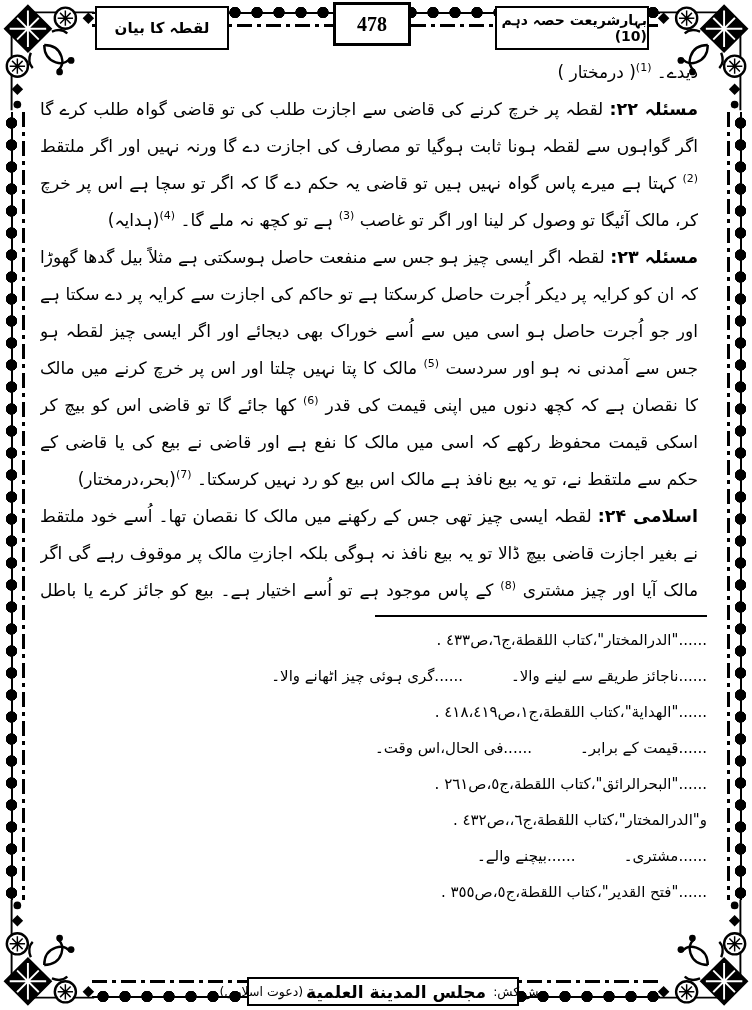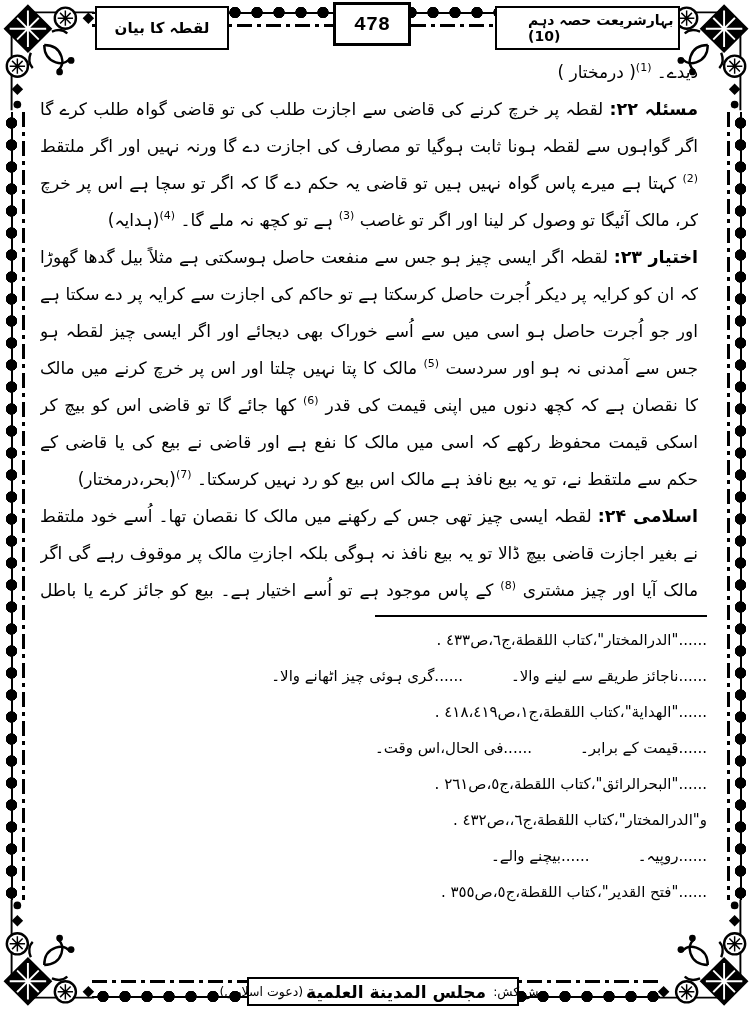--- a/index.html
+++ b/index.html
@@ -28,25 +28,25 @@
       radial-gradient(circle,#000 0 5.5px,rgba(0,0,0,0) 6px) center top/15px 22px repeat-y,
       linear-gradient(#000,#000) center/2px 100% no-repeat;}
   .v-beads.left{left:4px;}
   .v-beads.right{right:4px;}
   .v-dashdot{position:absolute;top:112px;bottom:110px;width:3px;
     background:repeating-linear-gradient(180deg,#000 0 15px,rgba(0,0,0,0) 15px 20px,#000 20px 24px,rgba(0,0,0,0) 24px 29px);}
   .v-dashdot.left{left:22px;}
   .v-dashdot.right{right:22px;}
   
   .hbox{position:absolute;background:#fff;border:2px solid #000;z-index:5;
-    display:flex;align-items:center;justify-content:center;text-align:left;}
+    display:flex;align-items:center;justify-content:center;text-align:right;}
   .box-title-left{left:95px;top:6px;width:130px;height:40px;font-size:15px;font-weight:bold;}
   .box-page-num{left:333px;top:2px;width:72px;height:38px;border-width:3px;
-    font-size:20px;font-weight:bold;font-family:Liberation Mono, monospace;direction:ltr;}
-  .box-title-right{left:495px;top:6px;width:150px;height:40px;font-size:14px;font-weight:bold;padding-left:31px;}
+    font-size:20px;font-weight:bold;font-family:Liberation Serif, serif;direction:ltr;}
+  .box-title-right{left:495px;top:6px;width:150px;height:40px;font-size:14px;font-weight:bold;}
   
   .body-text{position:absolute;top:54px;left:40px;right:54px;height:558px;overflow:hidden;
     direction:rtl;font-size:17px;line-height:37px;text-align:justify;}
   .opening-line{text-align:right;}
   .masala{margin:0;}
   .masala-label{font-weight:bold;font-size:17.5px;}
   sup{font-size:11px;line-height:0;}
   
   .fn-sep{position:absolute;top:615px;left:375px;width:332px;height:2px;background:#000;z-index:2;}
   .footnotes{position:absolute;top:622px;left:60px;right:45px;direction:rtl;
@@ -169,21 +169,21 @@
     <span>بہارشریعت حصہ دہم (10)</span>
   </div>
 
   <div class="body-text">
     <div class="opening-line">دیدے۔ <sup dir="ltr">(1)</sup>( درمختار )</div>
     <p class="masala">
       <b class="masala-label">مسئلہ ۲۲:</b>
       <span>لقطہ پر خرچ کرنے کی قاضی سے اجازت طلب کی تو قاضی گواہ طلب کرے گا اگر گواہوں سے لقطہ ہونا ثابت ہوگیا تو مصارف کی اجازت دے گا ورنہ نہیں اور اگر ملتقط <sup dir="ltr">(2)</sup> کہتا ہے میرے پاس گواہ نہیں ہیں تو قاضی یہ حکم دے گا کہ اگر تو سچا ہے اس پر خرچ کر، مالک آئیگا تو وصول کر لینا اور اگر تو غاصب <sup dir="ltr">(3)</sup> ہے تو کچھ نہ ملے گا۔ <sup dir="ltr">(4)</sup>(ہدایہ)</span>
     </p>
     <p class="masala">
-      <b class="masala-label">اختیار ۲۳:</b>
+      <b class="masala-label">مسئلہ ۲۳:</b>
       <span>لقطہ اگر ایسی چیز ہو جس سے منفعت حاصل ہوسکتی ہے مثلاً بیل گدھا گھوڑا کہ ان کو کرایہ پر دیکر اُجرت حاصل کرسکتا ہے تو حاکم کی اجازت سے کرایہ پر دے سکتا ہے اور جو اُجرت حاصل ہو اسی میں سے اُسے خوراک بھی دیجائے اور اگر ایسی چیز لقطہ ہو جس سے آمدنی نہ ہو اور سردست <sup dir="ltr">(5)</sup> مالک کا پتا نہیں چلتا اور اس پر خرچ کرنے میں مالک کا نقصان ہے کہ کچھ دنوں میں اپنی قیمت کی قدر <sup dir="ltr">(6)</sup> کھا جائے گا تو قاضی اس کو بیچ کر اسکی قیمت محفوظ رکھے کہ اسی میں مالک کا نفع ہے اور قاضی نے بیع کی یا قاضی کے حکم سے ملتقط نے، تو یہ بیع نافذ ہے مالک اس بیع کو رد نہیں کرسکتا۔ <sup dir="ltr">(7)</sup>(بحر،درمختار)</span>
     </p>
     <p class="masala">
       <b class="masala-label">اسلامی ۲۴:</b>
       <span>لقطہ ایسی چیز تھی جس کے رکھنے میں مالک کا نقصان تھا۔ اُسے خود ملتقط نے بغیر اجازت قاضی بیچ ڈالا تو یہ بیع نافذ نہ ہوگی بلکہ اجازتِ مالک پر موقوف رہے گی اگر مالک آیا اور چیز مشتری <sup dir="ltr">(8)</sup> کے پاس موجود ہے تو اُسے اختیار ہے۔ بیع کو جائز کرے یا باطل کردے اور چیز اُس سے لے لے اور اگر مالک اُس وقت آیا کہ مشتری کے پاس وہ چیز نہ رہی تو اُسے اختیار ہے کہ مشتری سے اُس کی قیمت کا تاوان لے یا بائع  سے، اگر بائع سے تاوان لے گا تو بیع نافذ ہوجائے گی اور زرِثمن  بائع کا ہوگا مگر زرِثمن جتنا قیمت سے زائد ہوا اُسے صدقہ کردے۔ (فتح القدیر)</span>
     </p>
   </div>
 
   <div class="fn-sep"></div>
   <div class="footnotes">
@@ -193,21 +193,21 @@
       <span>......گری ہوئی چیز اٹھانے والا۔</span>
     </div>
     <div class="fn-row">......"الهداية"،کتاب اللقطة،ج١،ص٤١٨،٤١٩ .</div>
     <div class="fn-row fn-two">
       <span>......قیمت کے برابر۔</span>
       <span>......فی الحال،اس وقت۔</span>
     </div>
     <div class="fn-row">......"البحرالرائق"،کتاب اللقطة،ج٥،ص٢٦١ .</div>
     <div class="fn-row">و"الدرالمختار"،کتاب اللقطة،ج٦،،ص٤٣٢ .</div>
     <div class="fn-row fn-two">
-      <span>......روپیہ۔</span>
+      <span>......مشتری۔</span>
       <span>......بیچنے والے۔</span>
     </div>
     <div class="fn-row">......"فتح القدیر"،کتاب اللقطة،ج٥،ص٣٥٥ .</div>
   </div>
 
   <div class="footer-box">
     <span>پیش کش:</span>&nbsp;
     <span class="pub">مجلس المدینة العلمیة</span>
     <span>(دعوت اسلامی)</span>
   </div>

